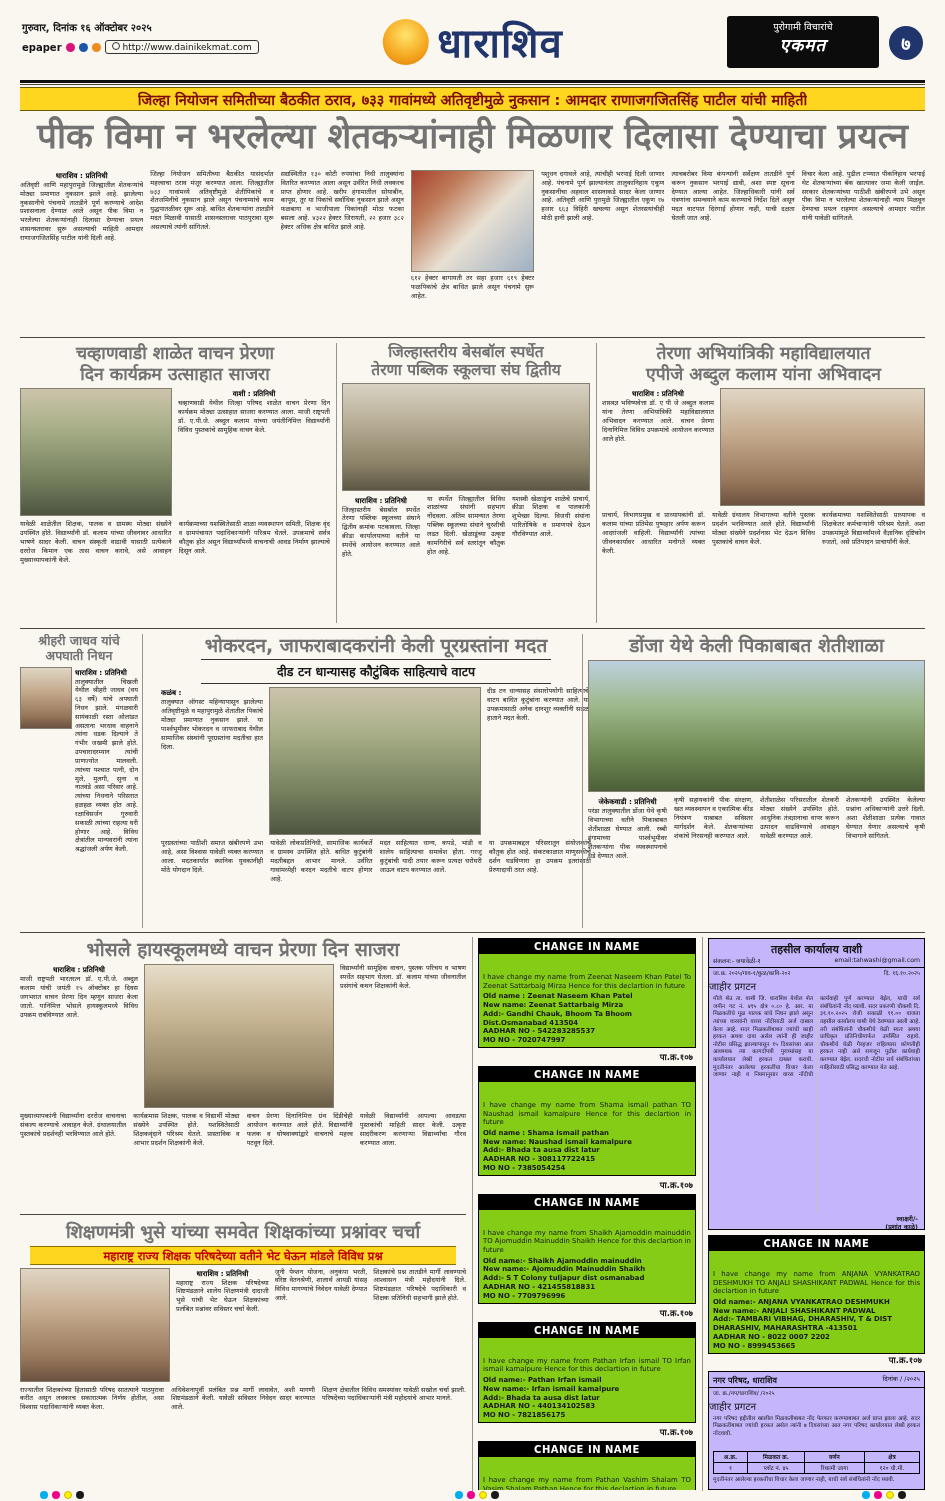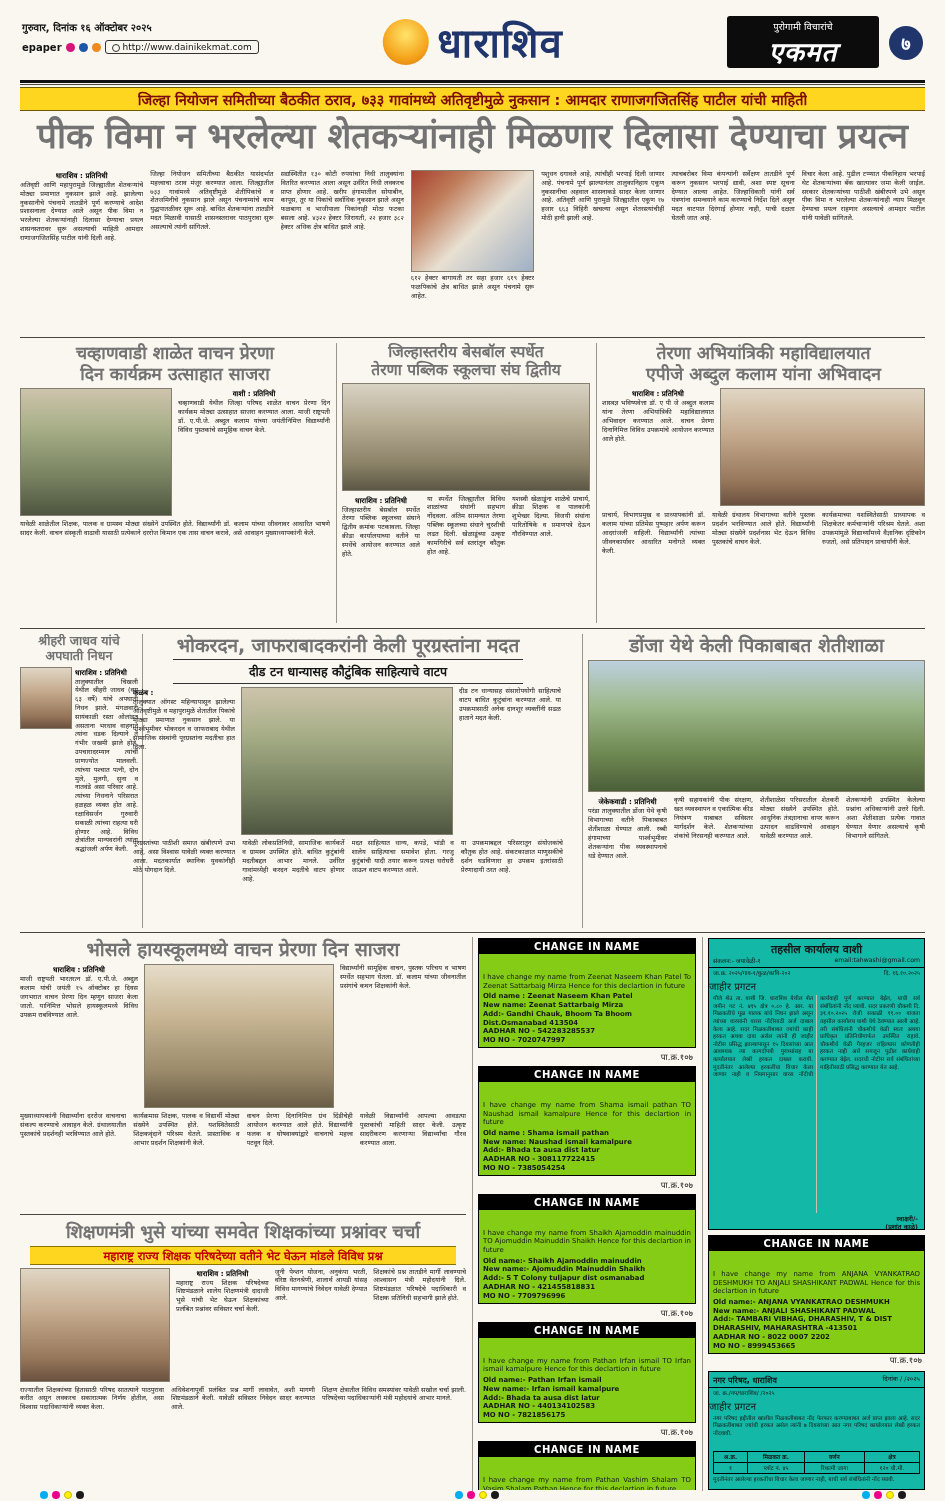--- a/index.html
+++ b/index.html
@@ -14,46 +14,46 @@
   .hl{font-weight:bold;text-align:center;color:#737373;line-height:1.18;}
   .photo{border:1px solid #857f72;flex:none;}
   .vr{position:absolute;width:1px;background:#9a958a;}
   .hrule{position:absolute;left:20px;width:905px;background:#4a463e;height:1px;}
   .hrule.thick{height:2.5px;background:#111;}
   
   .dateline{font-size:10px;font-weight:bold;}
   .epaper-row{display:flex;align-items:center;gap:4px;margin-top:6px;}
   .ep-label{font-size:10px;font-weight:bold;}
   .dot{width:9px;height:9px;border-radius:50%;display:inline-block;}
-  .urlbox{display:flex;align-items:flex-end;gap:3px;border:1px solid #333;border-radius:3px;padding:1px 6px;font-size:9px;}
+  .urlbox{display:flex;align-items:flex-start;gap:3px;border:1px solid #333;border-radius:3px;padding:1px 6px;font-size:9px;}
   .globe{width:8px;height:8px;border:1px solid #333;border-radius:50%;display:inline-block;}
   .masthead{display:flex;align-items:center;gap:9px;}
   .mast-logo{width:46px;height:46px;border-radius:50%;background:radial-gradient(circle at 50% 35%,#ffe46b,#f5a51d 60%,#d97708);}
   .mast-title{font-size:40px;font-weight:bold;color:#20356b;letter-spacing:1px;}
   .brandbox{width:152px;height:52px;background:#0c0c0c;color:#fff;text-align:center;border-radius:3px;padding-top:4px;}
   .brand-top{font-size:9.5px;}
-  .brand-name{font-size:26px;font-weight:bold;font-style:italic;letter-spacing:1px;}
+  .brand-name{font-size:17px;font-weight:bold;font-style:italic;letter-spacing:1px;}
   .pageno{width:34px;height:34px;border-radius:50%;background:#20356b;color:#fff;font-size:18px;font-weight:bold;
           display:flex;align-items:center;justify-content:center;}
   
   .strip{background:#ffd61f;border-top:1px solid #6b5a00;border-bottom:1px solid #6b5a00;display:flex;align-items:center;justify-content:center;}
   .strip span{font-size:14.5px;font-weight:bold;color:#7d0b0b;white-space:nowrap;overflow:hidden;}
   
   .subybar{background:#ffd61f;color:#c00000;font-weight:bold;text-align:center;font-size:11.5px;display:flex;align-items:center;justify-content:center;border-top:1px solid #8a7200;border-bottom:1px solid #8a7200;}
   .ruledsub{border-top:1px solid #333;border-bottom:1px solid #333;font-size:12.5px;font-weight:bold;text-align:center;padding:3px 0;}
   
   .adstack{display:flex;flex-direction:column;gap:3px;overflow:hidden;}
   .ad{border:1.6px solid #000;background:#84cc16;}
   .ad-head{background:#000;color:#fff;font-weight:bold;text-align:center;font-size:10px;padding:2px 0;letter-spacing:.5px;}
   .ad-body{padding:19px 4px 2px;}
   .ad-intro{font-size:6.9px;line-height:1.24;text-align:justify;margin-bottom:2px;}
   .ad-line{font-size:6.9px;line-height:1.28;font-weight:bold;}
-  .ad-foot{text-align:right;font-weight:normal;font-size:8.5px;padding:0 3px 1px 0;}
-  
-  .notice{border:1px solid #000;background:#14b8a6;overflow:hidden;}
+  .ad-foot{text-align:right;font-weight:bold;font-size:8.5px;padding:0 3px 1px 0;}
+  
+  .notice{border:1px solid #000;background:#c4b5fd;overflow:hidden;}
   .notice-head{text-align:center;font-weight:bold;font-size:11px;padding:2px 0 0;}
   .notice-sub{display:flex;justify-content:space-between;font-size:6.2px;padding:0 4px 2px;border-bottom:1px solid #000;}
   .notice-ref{display:flex;justify-content:space-between;font-size:5.8px;padding:1px 4px;}
   .notice-title{text-align:left;font-weight:normal;font-size:10px;margin:1px 0 2px;}
   .notice-body{font-size:5.7px;line-height:1.34;text-align:justify;column-count:2;column-gap:7px;column-rule:1px solid #c9c2b2;padding:0 4px;overflow:hidden;}
   .notice-body.single{column-count:1;}
   .notice-sign{text-align:right;font-size:6.4px;font-weight:bold;padding:2px 6px 3px;white-space:pre-line;line-height:1.3;}
   .ntable{width:calc(100% - 8px);margin:2px 4px;border-collapse:collapse;font-size:5.8px;}
   .ntable th,.ntable td{border:1px solid #000;padding:1px 2px;text-align:center;}
   
@@ -131,20 +131,21 @@
     <div class="hl" style="font-size:17.5px;">दिन कार्यक्रम उत्साहात साजरा</div>
     <div style="display:flex;gap:6px;margin-top:4px;">
       <div class="photo ph-a" style="width:152px;height:128px;"></div>
       <div style="flex:1;min-width:0;">
         <span class="byline">वाशी : प्रतिनिधी</span>
         <div class="bt" style="height:116px;">चव्हाणवाडी येथील जिल्हा परिषद शाळेत वाचन प्रेरणा दिन कार्यक्रम मोठ्या उत्साहात साजरा करण्यात आला. माजी राष्ट्रपती डॉ. ए.पी.जे. अब्दुल कलाम यांच्या जयंतीनिमित्त विद्यार्थ्यांनी विविध पुस्तकांचे सामूहिक वाचन केले.</div>
       </div>
     </div>
     <div class="cols" style="margin-top:4px;height:92px;">
       <div class="bt">यावेळी शाळेतील शिक्षक, पालक व ग्रामस्थ मोठ्या संख्येने उपस्थित होते. विद्यार्थ्यांनी डॉ. कलाम यांच्या जीवनावर आधारित भाषणे सादर केली. वाचन संस्कृती वाढावी यासाठी प्रत्येकाने दररोज किमान एक तास वाचन करावे, असे आवाहन मुख्याध्यापकांनी केले.</div>
+      <div class="bt">कार्यक्रमाच्या यशस्वितेसाठी शाळा व्यवस्थापन समिती, शिक्षक वृंद व ग्रामपंचायत पदाधिकाऱ्यांनी परिश्रम घेतले. उपक्रमाचे सर्वत्र कौतुक होत असून विद्यार्थ्यांमध्ये वाचनाची आवड निर्माण झाल्याचे दिसून आले.</div>
     </div>
   </div>
 
   <div class="vr" style="left:336px;top:343px;height:280px;"></div>
 
   <div class="abs" style="left:342px;width:248px;top:343px;height:280px;overflow:hidden;">
     <div class="hl" style="font-size:15.5px;">जिल्हास्तरीय बेसबॉल स्पर्धेत</div>
     <div class="hl" style="font-size:15.5px;">तेरणा पब्लिक स्कूलचा संघ द्वितीय</div>
     <div class="photo ph-b" style="width:100%;height:108px;margin-top:3px;"></div>
     <div class="cols" style="margin-top:4px;height:122px;">
@@ -183,21 +184,21 @@
     <div class="hl" style="font-size:12.5px;">अपघाती निधन</div>
     <div style="margin-top:3px;">
       <div class="photo ph-c" style="width:52px;height:62px;float:left;margin:0 3px 2px 0;"></div>
       <span class="byline" style="text-align:left;">धाराशिव : प्रतिनिधी</span>
       <div class="bt" style="height:210px;">तालुक्यातील चिखली येथील श्रीहरी जाधव (वय ६३ वर्षे) यांचे अपघाती निधन झाले. मंगळवारी सायंकाळी रस्ता ओलांडत असताना भरधाव वाहनाने त्यांना धडक दिल्याने ते गंभीर जखमी झाले होते. उपचारादरम्यान त्यांची प्राणज्योत मालवली. त्यांच्या पश्चात पत्नी, दोन मुले, मुलगी, सुना व नातवंडे असा परिवार आहे. त्यांच्या निधनाने परिसरात हळहळ व्यक्त होत आहे. रक्षाविसर्जन गुरुवारी सकाळी त्यांच्या राहत्या घरी होणार आहे. विविध क्षेत्रांतील मान्यवरांनी त्यांना श्रद्धांजली अर्पण केली.</div>
     </div>
   </div>
 
   <div class="vr" style="left:142px;top:634px;height:294px;"></div>
 
-  <div class="abs" style="left:133px;width:430px;top:634px;height:294px;overflow:hidden;">
+  <div class="abs" style="left:161px;width:430px;top:634px;height:294px;overflow:hidden;">
     <div class="hl" style="font-size:19px;">भोकरदन, जाफराबादकरांनी केली पूरग्रस्तांना मदत</div>
     <div class="ruledsub" style="margin:3px 40px;">दीड टन धान्यासह कौटुंबिक साहित्याचे वाटप</div>
     <div style="display:flex;gap:6px;">
       <div style="width:102px;flex:none;">
         <span class="byline" style="text-align:left;">कळंब :</span>
         <div class="bt" style="height:136px;">तालुक्यात ऑगस्ट महिन्यापासून झालेल्या अतिवृष्टीमुळे व महापुरामुळे शेतातील पिकांचे मोठ्या प्रमाणात नुकसान झाले. या पार्श्वभूमीवर भोकरदन व जाफराबाद येथील सामाजिक संस्थांनी पूरग्रस्तांना मदतीचा हात दिला.</div>
       </div>
       <div class="photo ph-a" style="width:212px;height:148px;"></div>
       <div class="bt" style="width:102px;flex:none;height:148px;">दीड टन धान्यासह संसारोपयोगी साहित्याचे वाटप बाधित कुटुंबांना करण्यात आले. या उपक्रमासाठी अनेक दानशूर व्यक्तींनी सढळ हाताने मदत केली.</div>
     </div>

